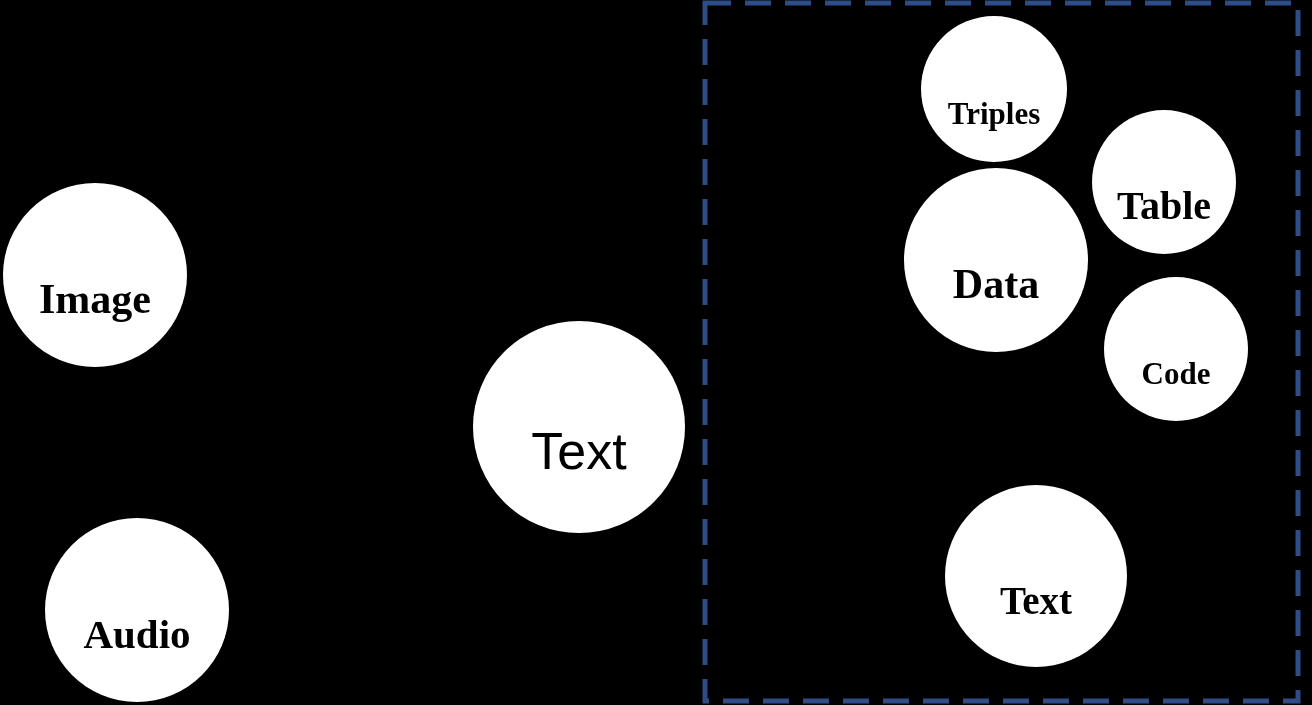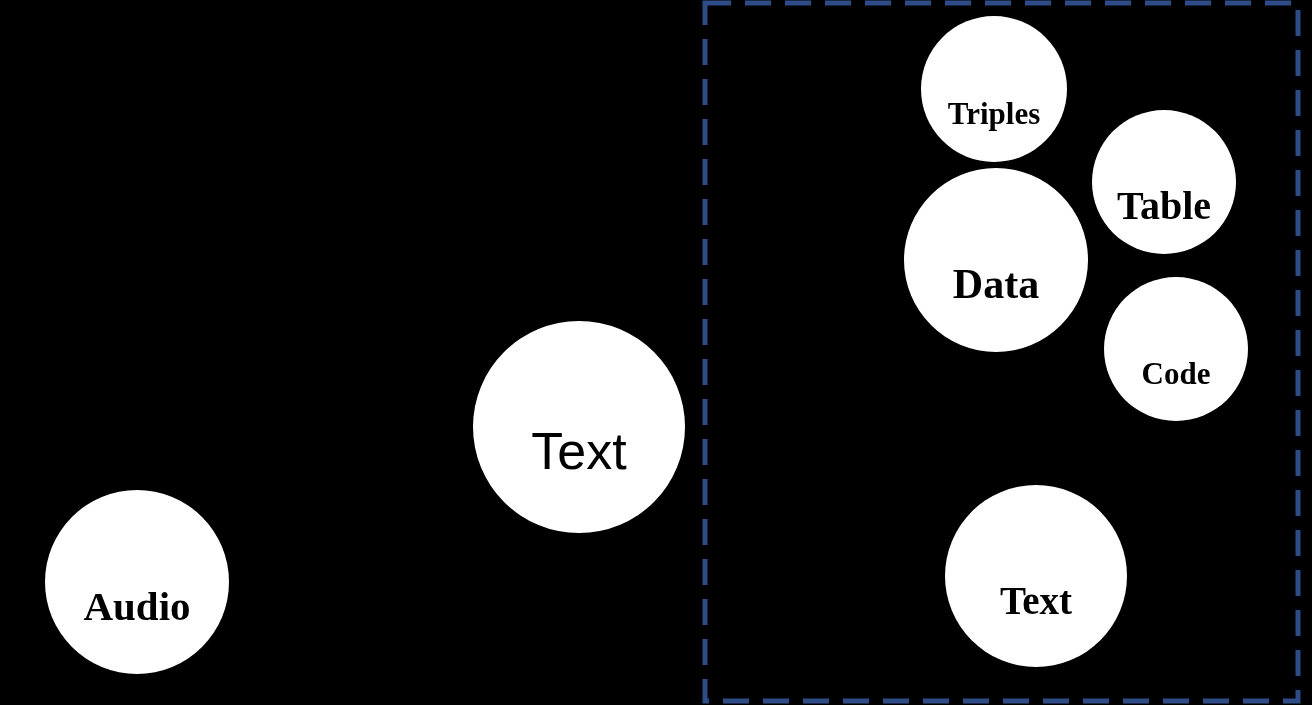--- a/index.html
+++ b/index.html
@@ -49,22 +49,25 @@
 </style>
 </head>
 <body>
 
 <div class="canvas">
 
   <svg class="box-svg" viewBox="0 0 1312 705" aria-hidden="true">
     <rect id="dashed-rect" fill="none" x="705" y="3" width="593" height="698" stroke="#2E4C87" stroke-width="5" stroke-dasharray="26 14"></rect>
   </svg>
 
+  <div class="node font-serif-bold" style="left: 3px; top: 183px; width: 184px; height: 184px; font-size: 42px;">
+    <span class="node-label">Image</span>
+  </div>
 
-  <div class="node font-serif-bold" style="left: 45px; top: 490px; width: 184px; height: 184px; font-size: 41px;">
+  <div class="node font-serif-bold" style="left: 45px; top: 518px; width: 184px; height: 184px; font-size: 41px;">
     <span class="node-label">Audio</span>
   </div>
 
   <div class="node font-sans" style="left: 473px; top: 321px; width: 212px; height: 212px; font-size: 52px;">
     <span class="node-label">Text</span>
   </div>
 
   <div class="node font-serif-bold" style="left: 921px; top: 16px; width: 146px; height: 146px; font-size: 31px;">
     <span class="node-label">Triples</span>
   </div>

